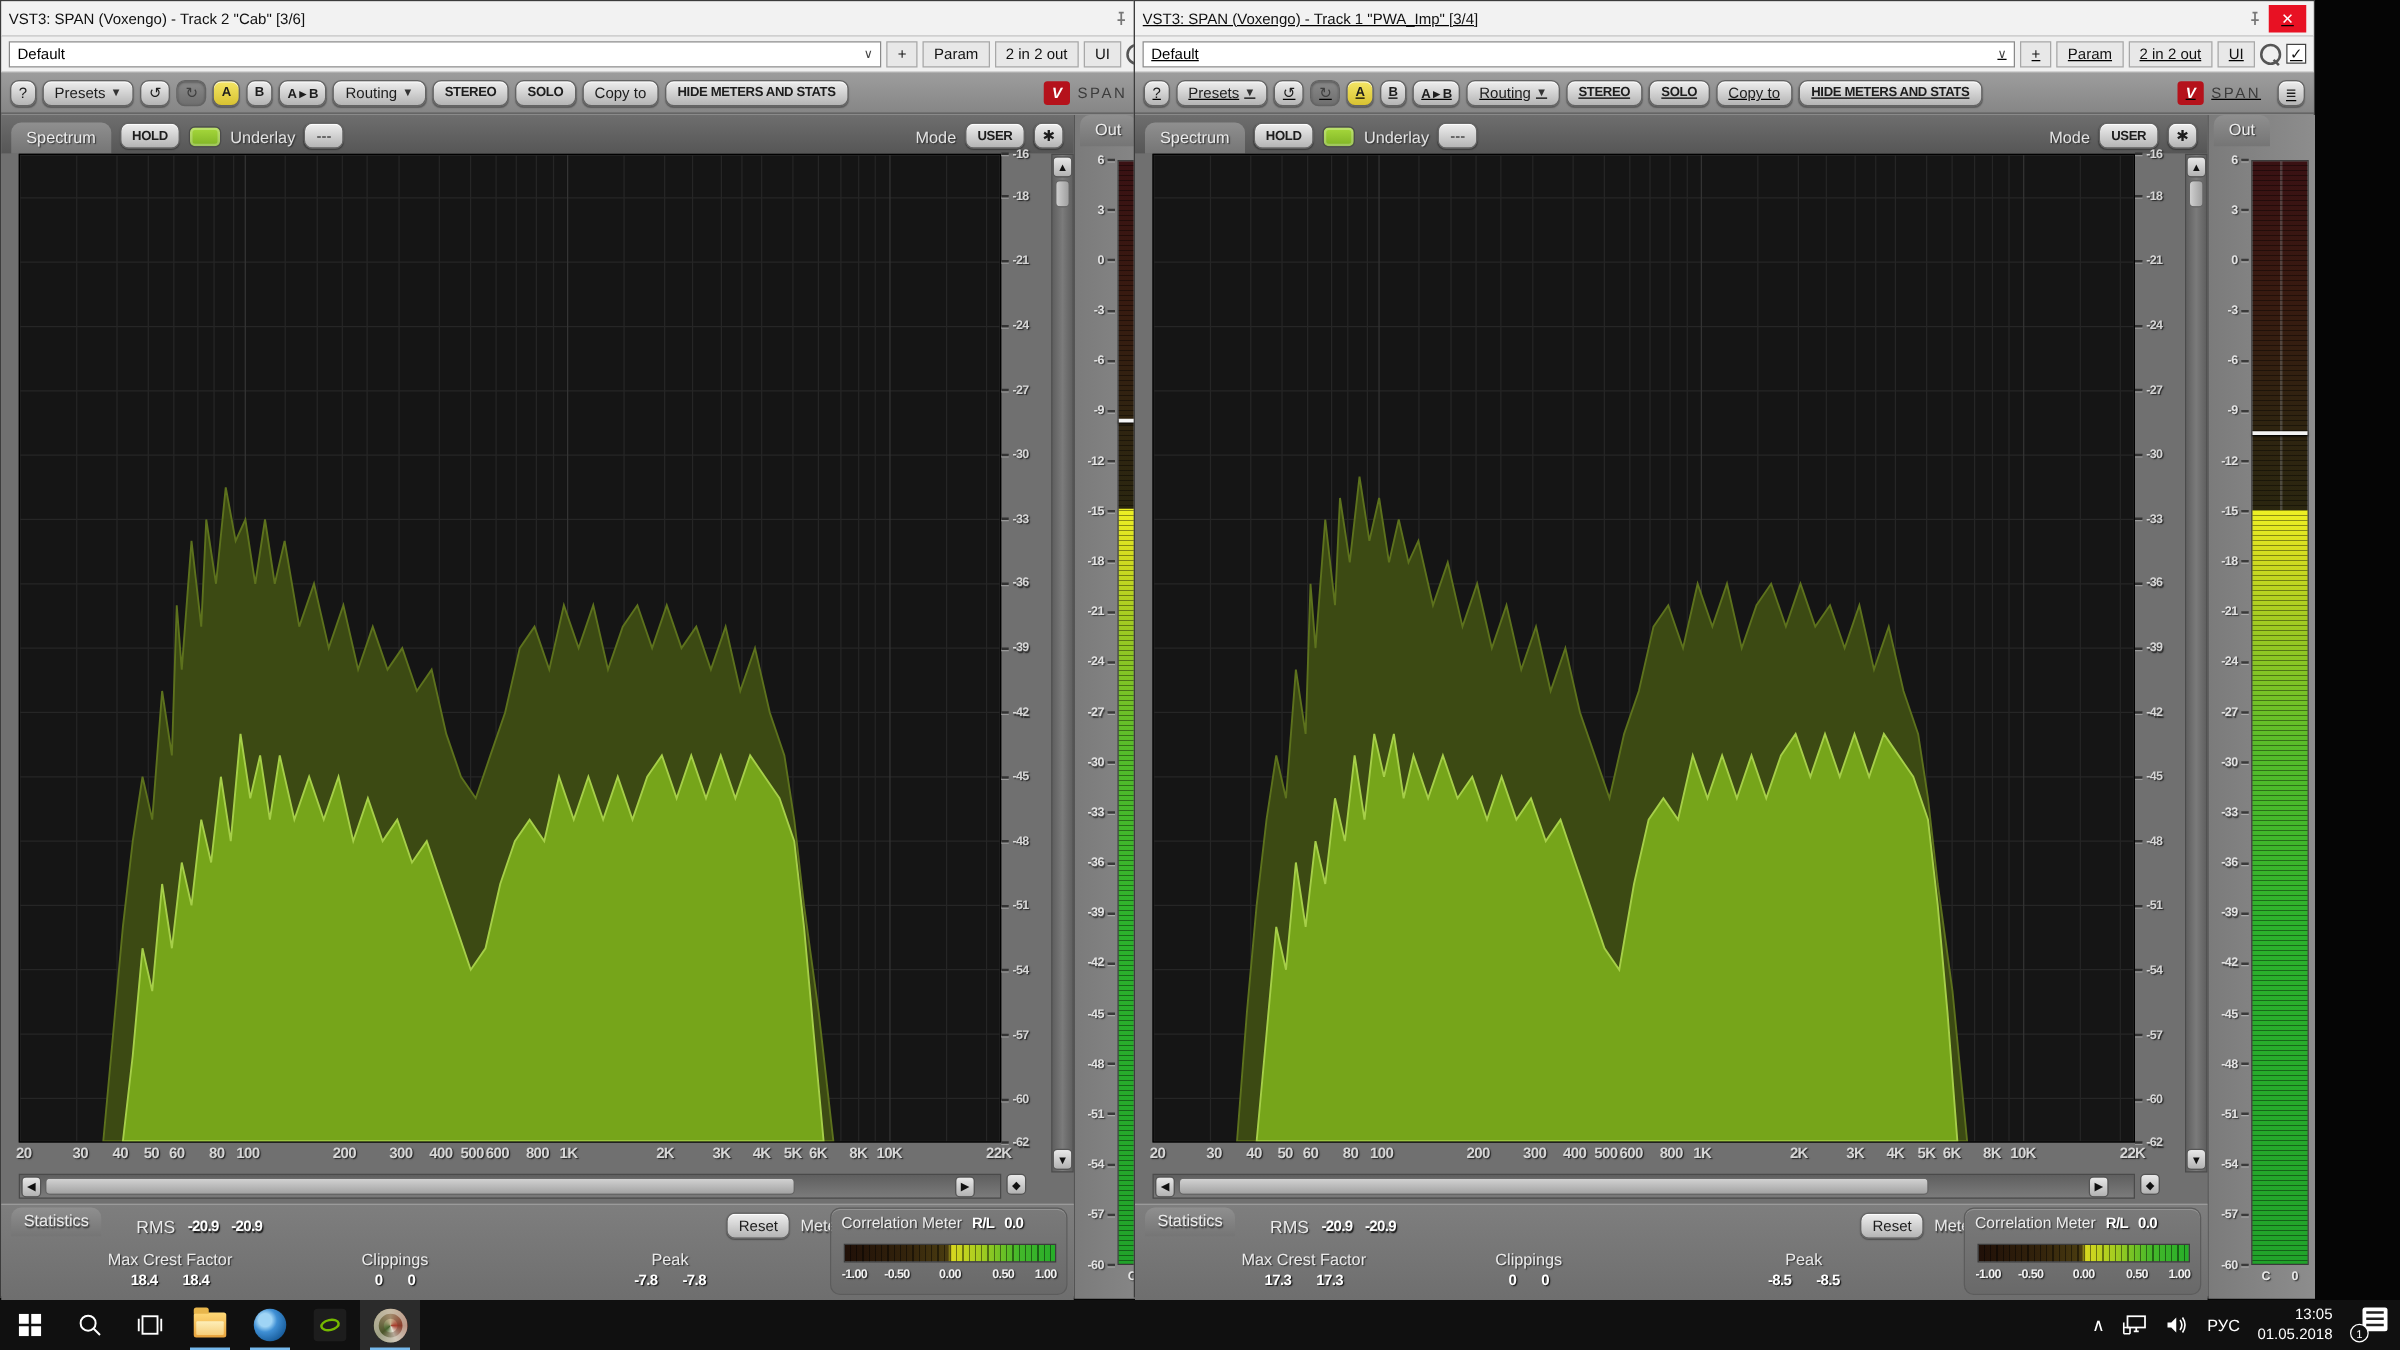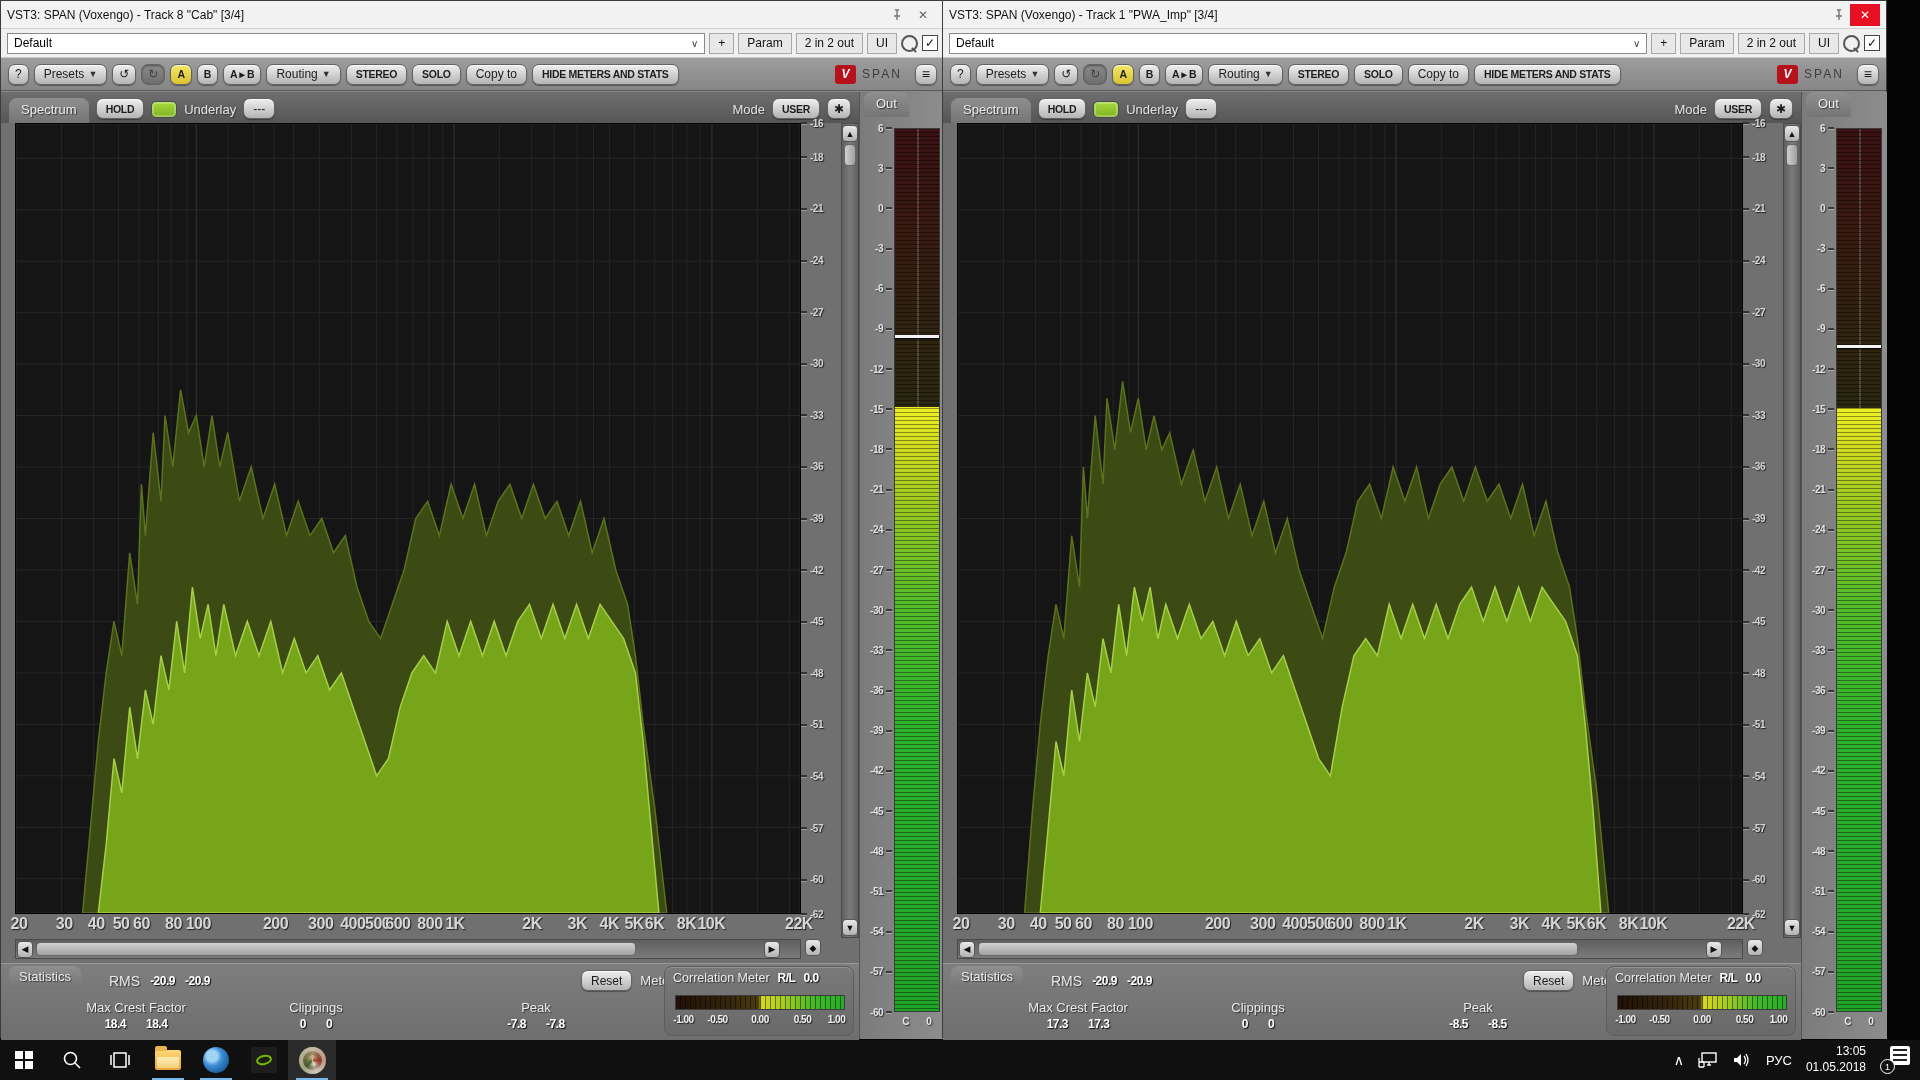--- a/index.html
+++ b/index.html
@@ -78,21 +78,21 @@
     box-shadow:0 1px 0 #999; }
   .vscroll { position:absolute; left:840px; top:0; width:18px; height:815px;
     background:linear-gradient(90deg,#5f5f5f,#7b7b7b,#5f5f5f); border:1px solid #4a4a4a; }
   .sbtn { position:absolute; left:0; width:16px; height:17px; border-radius:4px;
     background:linear-gradient(#e9e9e9,#b2b2b2); border:1px solid #555; color:#111;
     font-size:9px; display:flex; align-items:center; justify-content:center; }
   .vthumb { position:absolute; left:2px; top:20px; width:12px; height:22px; border-radius:4px;
     background:linear-gradient(90deg,#cfcfcf,#9f9f9f); border:1px solid #666; }
   .freq-axis { position:absolute; left:14px; top:791px; width:824px; height:24px; }
   .fq-tick { position:absolute; top:1px; transform:translateX(-50%); color:#d6d6d6;
-    font-size:16px; font-weight:bold; letter-spacing:-0.5px; text-shadow:1px 1px 1px #222;
+    font-size:12px; font-weight:bold; letter-spacing:-0.5px; text-shadow:1px 1px 1px #222;
     text-align:right; }
   .fq-tick .dash { width:2px; height:5px; background:#2c2c2c; margin:0 auto 1px auto;
     box-shadow:1px 0 0 #999; }
   .hscroll { position:absolute; left:14px; top:816px; width:786px; height:20px;
     background:linear-gradient(#5f5f5f,#7b7b7b); border:1px solid #4a4a4a; }
   .hthumb { position:absolute; left:20px; top:2px; width:600px; height:14px; border-radius:4px;
     background:linear-gradient(#d2d2d2,#a2a2a2); border:1px solid #666; }
   .corner-btns { position:absolute; left:804px; top:816px; display:flex; gap:3px; }
 
   
@@ -178,21 +178,21 @@
     align-items:center; justify-content:center; }
   svg.glyph { display:block; }
 </style>
 </head>
 <body>
 
 <div class="desktop">
 
   <div class="window" style="left:0;">
     <div class="titlebar">
-      <span class="title">VST3: SPAN (Voxengo) - Track 8 "Cab" [3/4]</span>
+      <span class="title">VST3: SPAN (Voxengo) - Track 2 "Cab" [3/6]</span>
       <span class="pin">
         <svg class="glyph" width="14" height="14" viewBox="0 0 14 14">
             <g stroke="#777" stroke-width="1.4" fill="none">
               <path d="M5 2 L9 2 M7 2 L7 8 M4 8 L10 8 M7 8 L7 12"></path>
             </g>
           </svg>
       </span>
       <span class="closebtn">✕</span>
     </div>
     <div class="hostrow">
@@ -564,21 +564,21 @@
             <span style="left: 5%;">-1.00</span>
             <span style="left: 25%;">-0.50</span>
             <span style="left: 50%;">0.00</span>
             <span style="left: 75%;">0.50</span>
             <span style="left: 95%;">1.00</span>
           </div>
       </div>
     </div>
   </div>
 
-  <div class="window" style="left:942px;">
+  <div class="window" style="left:907px;text-decoration:underline;">
     <div class="titlebar">
       <span class="title">VST3: SPAN (Voxengo) - Track 1 "PWA_Imp" [3/4]</span>
       <span class="pin">
         <svg class="glyph" width="14" height="14" viewBox="0 0 14 14">
             <g stroke="#777" stroke-width="1.4" fill="none">
               <path d="M5 2 L9 2 M7 2 L7 8 M4 8 L10 8 M7 8 L7 12"></path>
             </g>
           </svg>
       </span>
       <span class="closebtn red">✕</span>

